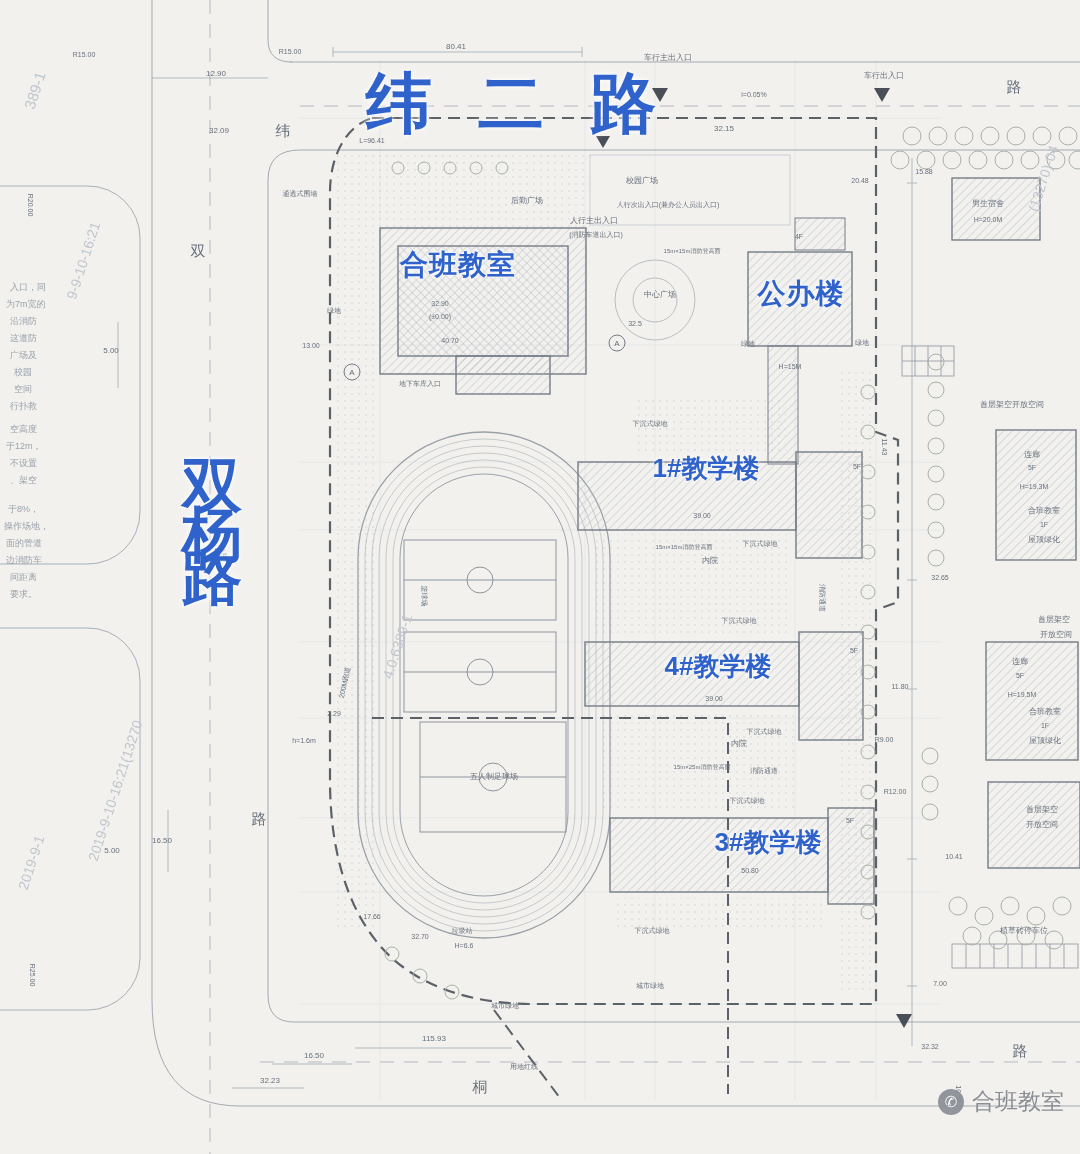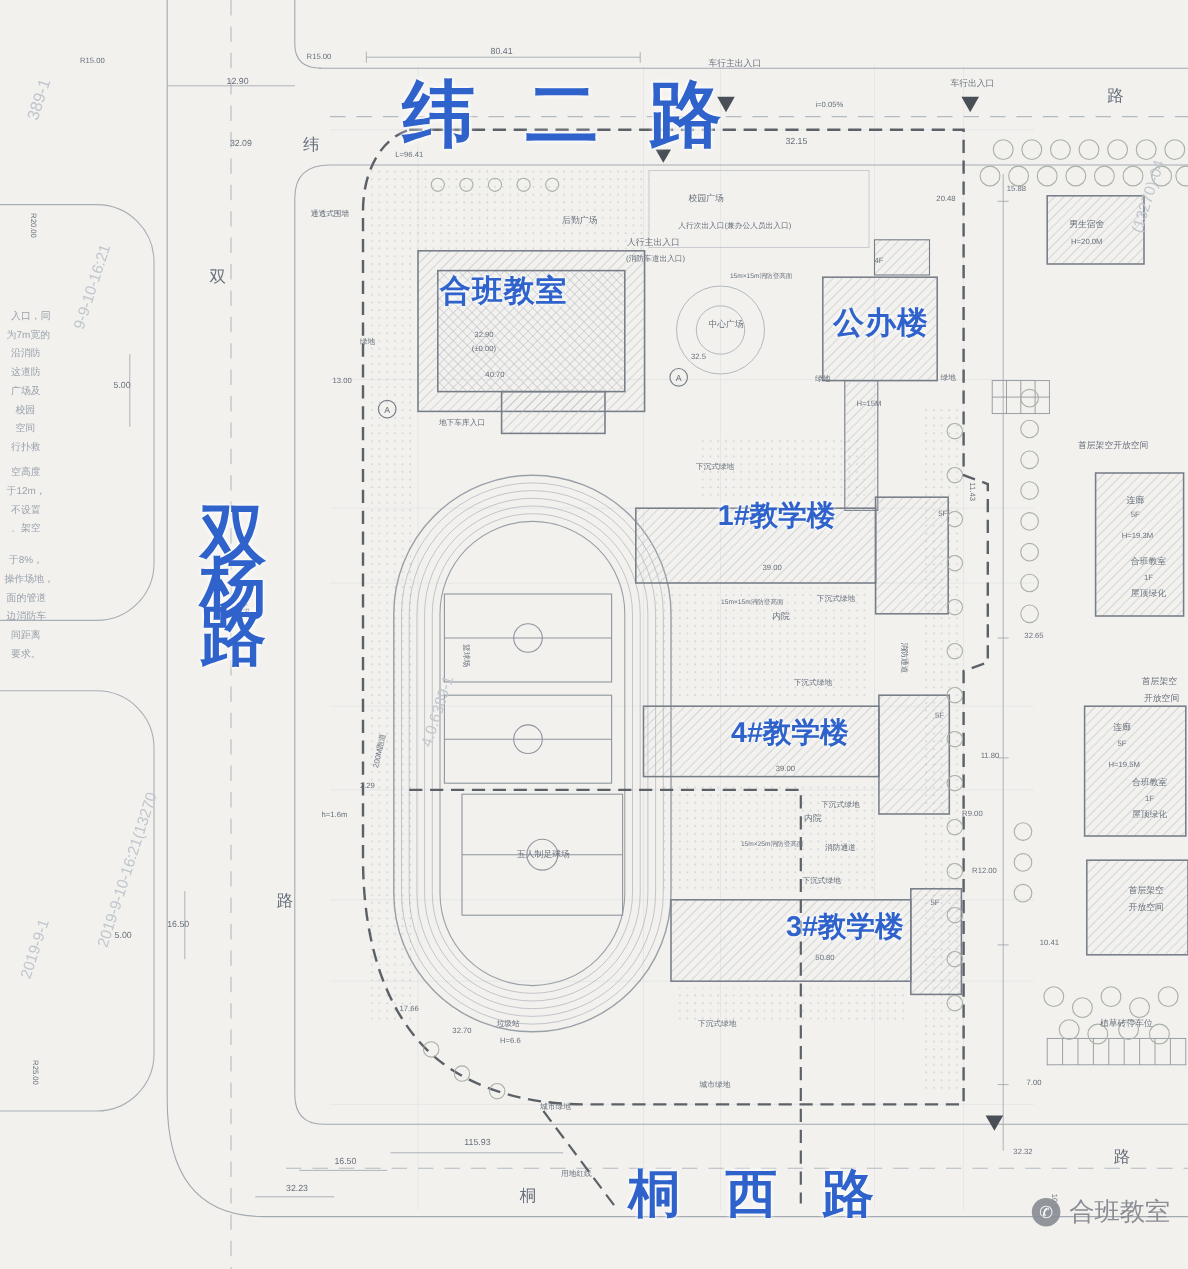--- a/index.html
+++ b/index.html
@@ -387,21 +387,20 @@
         <text x="4" y="529" font-size="9" fill="#9aa2ac" text-anchor="start">操作场地，</text>
         <text x="6" y="546" font-size="9" fill="#9aa2ac" text-anchor="start">面的管道</text>
         <text x="6" y="563" font-size="9" fill="#9aa2ac" text-anchor="start">边消防车</text>
         <text x="10" y="580" font-size="9" fill="#9aa2ac" text-anchor="start">间距离</text>
         <text x="10" y="597" font-size="9" fill="#9aa2ac" text-anchor="start">要求。</text>
       </g>
   </svg>
 
   <div class="blue-label road-top" style="left:518px;top:103px;">纬 二 路</div>
   <div class="blue-label road-left" style="left:212px;top:478px;">双杨路</div>
-  <div class="blue-label road-bottom" style="left:690px;top:1084px;">桐 西 路</div>
 
   <div class="blue-label bldg" style="left:458px;top:265px;">合班教室</div>
   <div class="blue-label bldg" style="left:801px;top:294px;">公办楼</div>
   <div class="blue-label bldg-sm blue-label" style="left:706px;top:468px;">1#教学楼</div>
   <div class="blue-label bldg-sm blue-label" style="left:718px;top:666px;">4#教学楼</div>
   <div class="blue-label bldg-sm blue-label" style="left:723px;top:842px;margin-left:45px;">3#教学楼</div>
 
   <div class="brand">
     <span class="phone-ico">✆</span>
     <span>合班教室</span>

